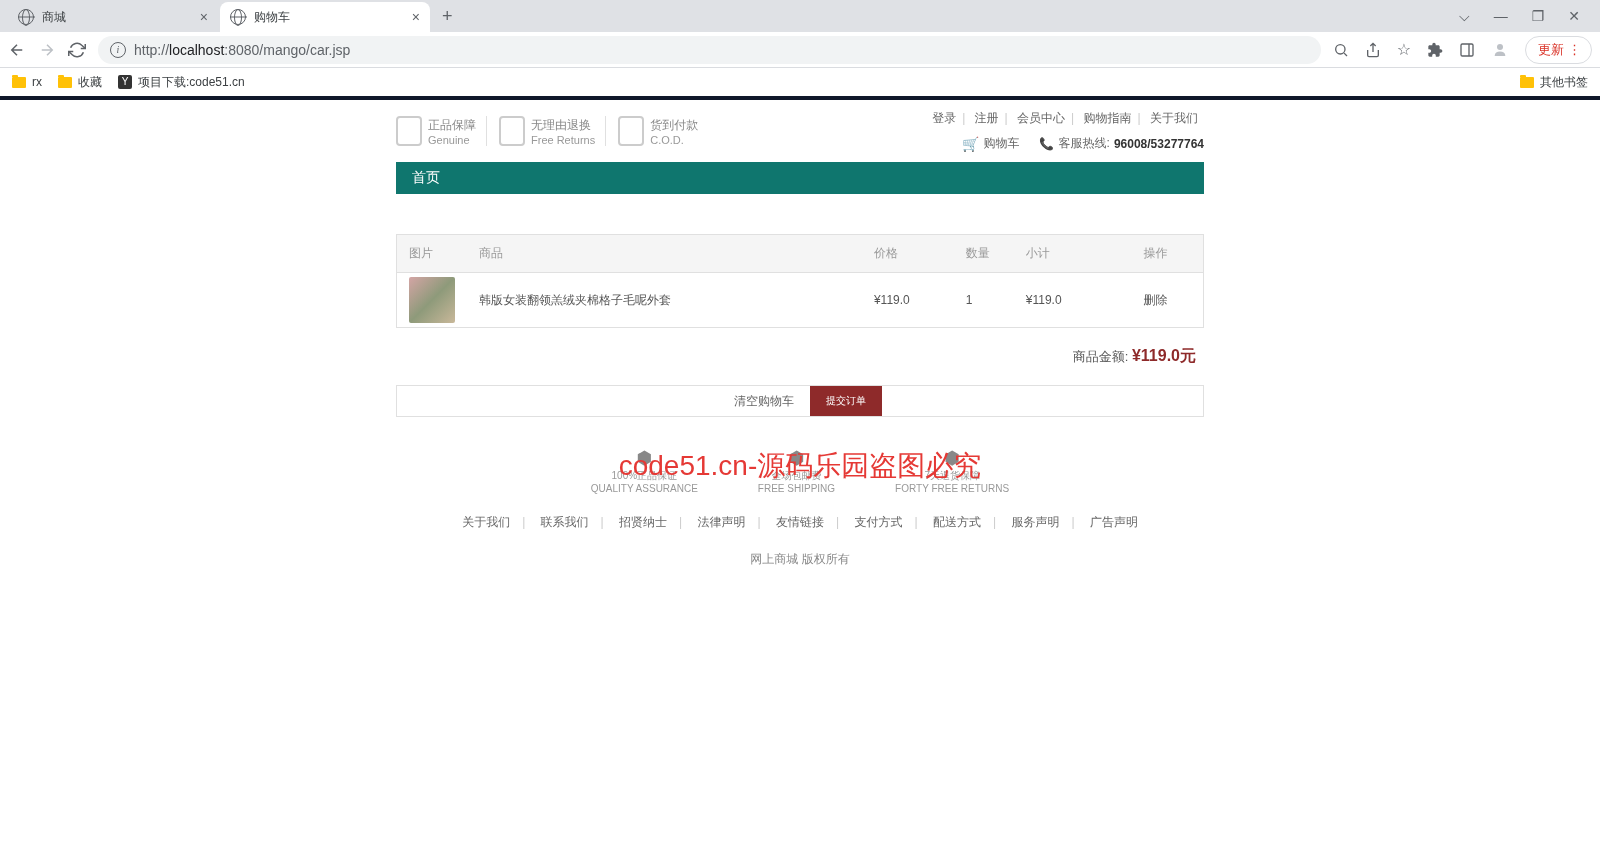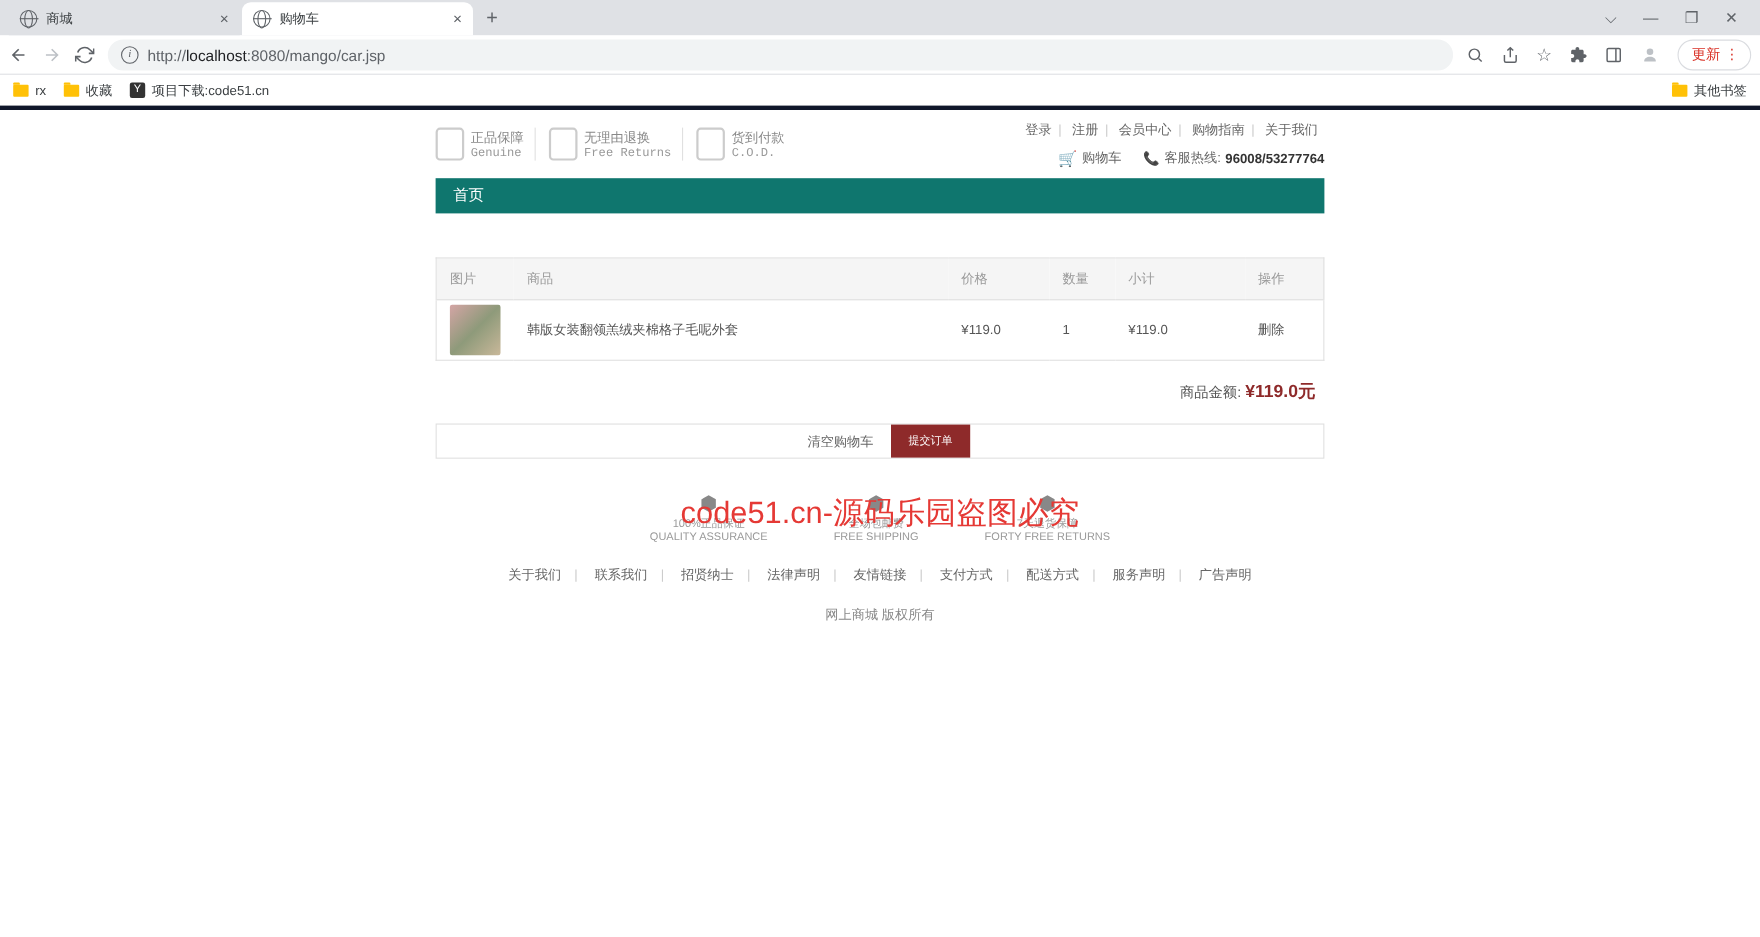--- a/index.html
+++ b/index.html
@@ -32,21 +32,21 @@
     .bookmarks-bar { display: flex; align-items: center; height: 32px; background: #fff; padding: 0 12px; gap: 16px; border-bottom: 4px solid #0f172a; font-size: 12px; color: #3c4043; }
     .bookmark { display: flex; align-items: center; gap: 6px; cursor: pointer; }
     .folder-icon { width: 14px; height: 11px; background: #ffc107; border-radius: 1px; position: relative; }
     .folder-icon::before { content: ''; position: absolute; top: -2px; left: 0; width: 6px; height: 2px; background: #ffc107; border-radius: 1px 1px 0 0; }
     .bm-yicon { width: 14px; height: 14px; background: #333; color: #fff; text-align: center; line-height: 14px; font-size: 10px; border-radius: 2px; }
     .other-bookmarks { margin-left: auto; }
     
     
     .page-container { width: 808px; margin: 0 auto; }
     .header-area { padding: 10px 0; display: flex; align-items: center; justify-content: space-between; }
-    .badges { display: flex; gap: 12px; align-items: flex-start; font-family: Liberation Mono, monospace; }
+    .badges { display: flex; gap: 12px; align-items: flex-start; }
     .badge { display: flex; align-items: center; gap: 6px; color: #999; font-size: 11px; padding-right: 10px; border-right: 1px solid #e0e0e0; }
     .badge:last-child { border-right: none; }
     .badge-icon { width: 26px; height: 30px; border: 2px solid #ccc; border-radius: 4px; position: relative; }
     .badge-text b { display: block; color: #888; font-size: 12px; font-weight: normal; }
     
     .header-right { text-align: right; color: #666; font-size: 12px; }
     .top-links { margin-bottom: 8px; }
     .top-links a { color: #666; cursor: pointer; padding: 0 6px; }
     .top-links .sep { color: #ccc; }
     .sub-bar { display: flex; gap: 20px; justify-content: flex-end; align-items: center; }

